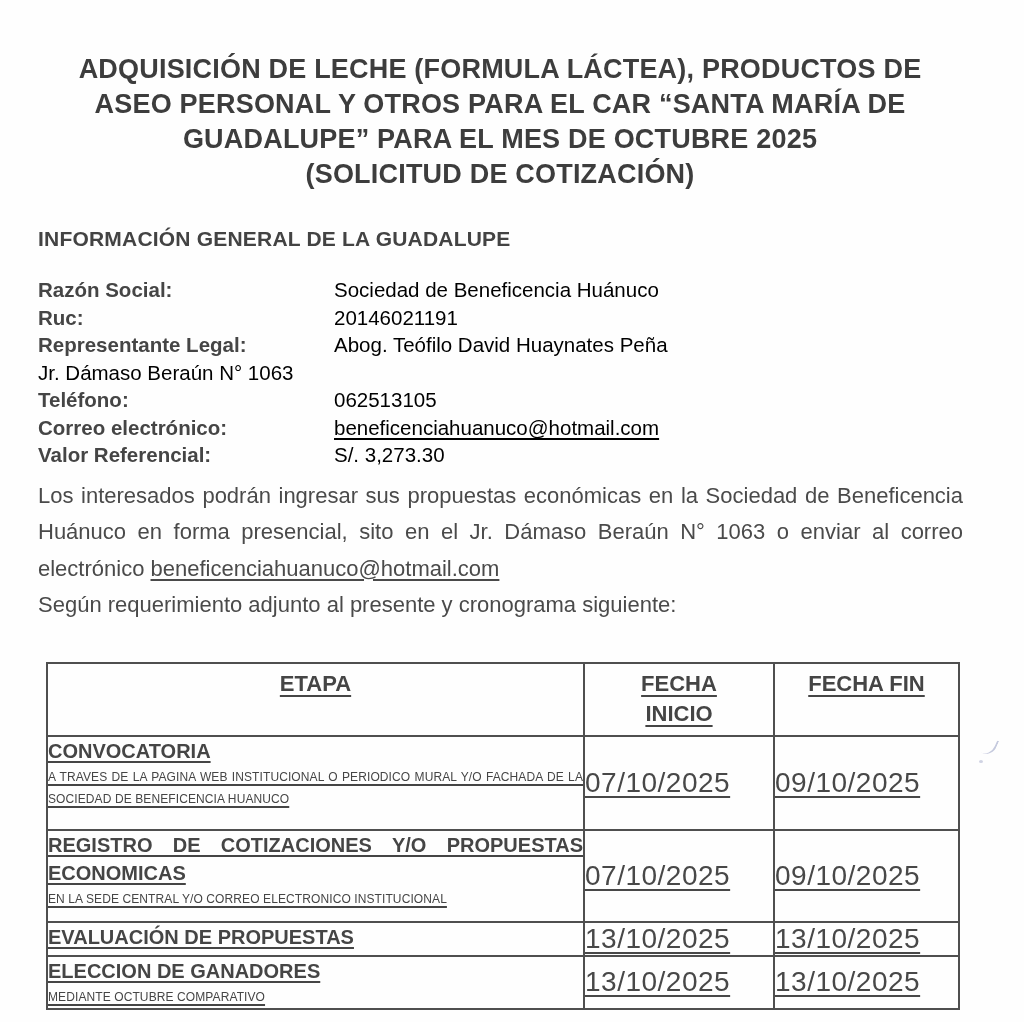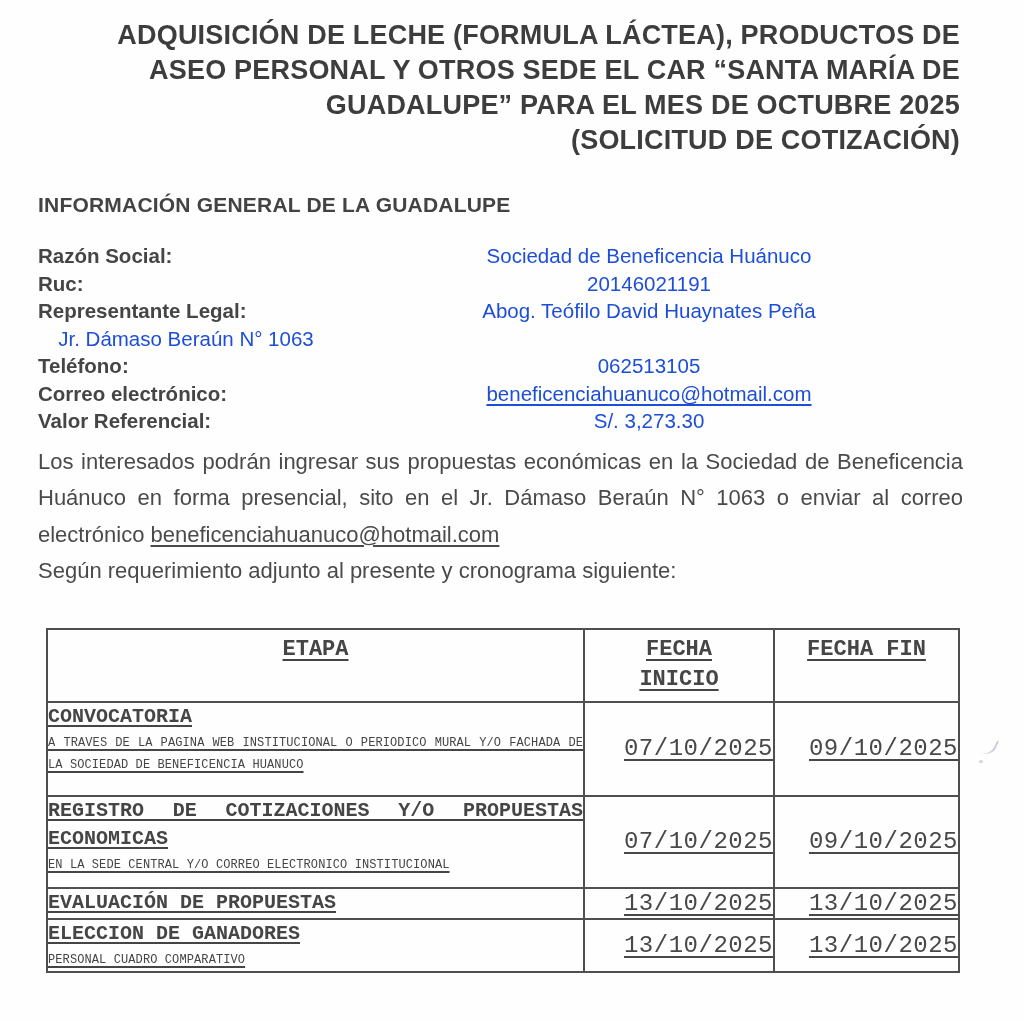--- a/index.html
+++ b/index.html
@@ -15,23 +15,23 @@
     width: 1024px; height: 1022px;
     background: var(--paper);
     font-family: "Liberation Sans", sans-serif;
     color: var(--ink);
     overflow: hidden;
   }
   .page { position: relative; width: 1024px; height: 1022px; }
 
   
   .doc-title {
-    padding-top: 18px;
+    padding-top: 52px;
     margin: 0 64px 0 40px;
-    text-align: right;
+    text-align: center;
     font-size: 27px;
     font-weight: 700;
     line-height: 35px;
     letter-spacing: 0.2px;
     color: var(--ink-dark);
   }
 
   
   .section-heading {
     margin: 35px 0 0 38px;
@@ -42,21 +42,21 @@
   }
 
   
   .info-block {
     margin: 25px 60px 0 38px;
     font-size: 20.5px;
     line-height: 27.5px;
   }
   .info-row { display: grid; grid-template-columns: 296px auto; }
   .info-label { font-weight: 700; color: #454545; }
-  .info-value { color: #1d4ed8; text-align: center; }
+  .info-value { color: #000000; }
   .u-link {
     text-decoration: underline;
     text-decoration-thickness: 1.5px;
     text-underline-offset: 3px;
   }
 
   
   .para {
     margin: 9px 61px 0 38px;
     font-size: 22px;
@@ -66,21 +66,21 @@
   }
 
   
   table.sched {
     border-collapse: collapse;
     table-layout: fixed;
     width: 912px;
     margin: 38px 0 0 46px;
     color: #454545;
   }
-  .sched th, .sched td { border: 2px solid var(--border); padding: 0; font-family: Liberation Mono, monospace; }
+  .sched th, .sched td { border: 2px solid var(--border); padding: 0; }
   .sched thead th {
     font-size: 22px;
     font-weight: 700;
     vertical-align: top;
     padding: 5px 4px 6px 4px;
     line-height: 30px;
   }
   .u2 {
     text-decoration: underline;
     text-decoration-thickness: 2px;
@@ -102,23 +102,23 @@
     line-height: 22.5px;
     text-align: justify;
     letter-spacing: 0.1px;
     text-decoration: underline;
     text-decoration-thickness: 1.5px;
     text-underline-offset: 3px;
     margin-top: 1px;
   }
   .stage-detail:empty { display: none; }
   .date-cell {
-    text-align: right;
+    text-align: left;
     vertical-align: middle;
-    font-size: 24px;
+    font-size: 28px;
     letter-spacing: 0.5px;
     color: #484848;
   }
   tr.r-head { height: 63px; }
   tr.r0 { height: 94px; }
   tr.r1 { height: 92px; }
   tr.r2 { height: 31px; }
   tr.r3 { height: 50px; }
 
   
@@ -140,21 +140,21 @@
     opacity: 0.45;
   }
 </style>
 </head>
 <body>
 
 <div class="page">
 
   <div class="doc-title">
     <div>ADQUISICIÓN DE LECHE (FORMULA LÁCTEA), PRODUCTOS DE</div>
-    <div>ASEO PERSONAL Y OTROS SEDE EL CAR “SANTA MARÍA DE</div>
+    <div>ASEO PERSONAL Y OTROS PARA EL CAR “SANTA MARÍA DE</div>
     <div>GUADALUPE” PARA EL MES DE OCTUBRE 2025</div>
     <div>(SOLICITUD DE COTIZACIÓN)</div>
   </div>
 
   <div class="section-heading">INFORMACIÓN GENERAL DE LA GUADALUPE</div>
 
   <div class="info-block">
     <div class="info-row">
       <span class="info-label">Razón Social:</span>
       <span class="info-value">Sociedad de Beneficencia Huánuco</span>
@@ -241,21 +241,21 @@
         <td class="date-cell">
           <span class="u2">13/10/2025</span>
         </td>
         <td class="date-cell">
           <span class="u2">13/10/2025</span>
         </td>
       </tr>
       <tr class="r3">
         <td class="stage-cell">
           <div class="stage-title">ELECCION DE GANADORES</div>
-          <div class="stage-detail">PERSONAL CUADRO COMPARATIVO</div>
+          <div class="stage-detail">MEDIANTE OCTUBRE COMPARATIVO</div>
         </td>
         <td class="date-cell">
           <span class="u2">13/10/2025</span>
         </td>
         <td class="date-cell">
           <span class="u2">13/10/2025</span>
         </td>
       </tr>
     </tbody>
   </table>

